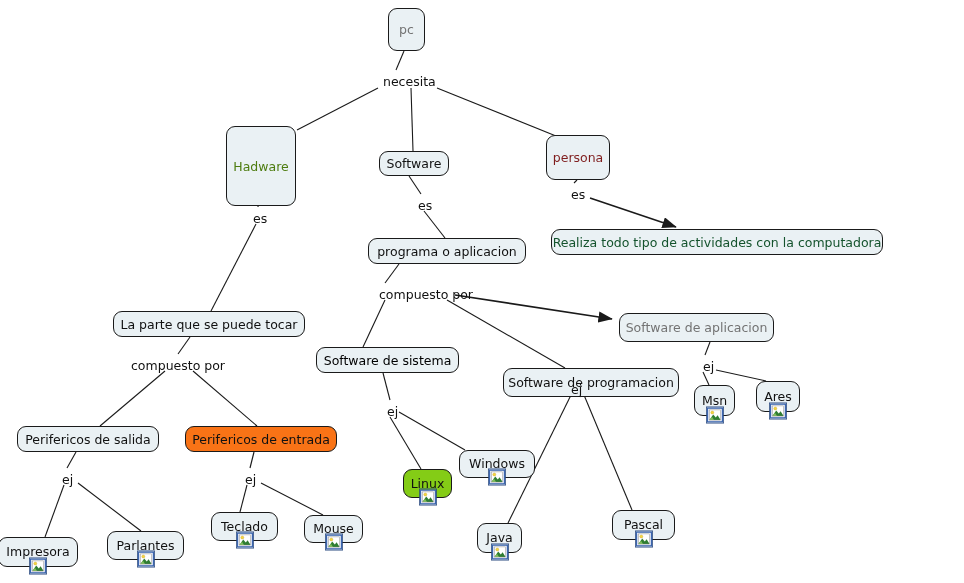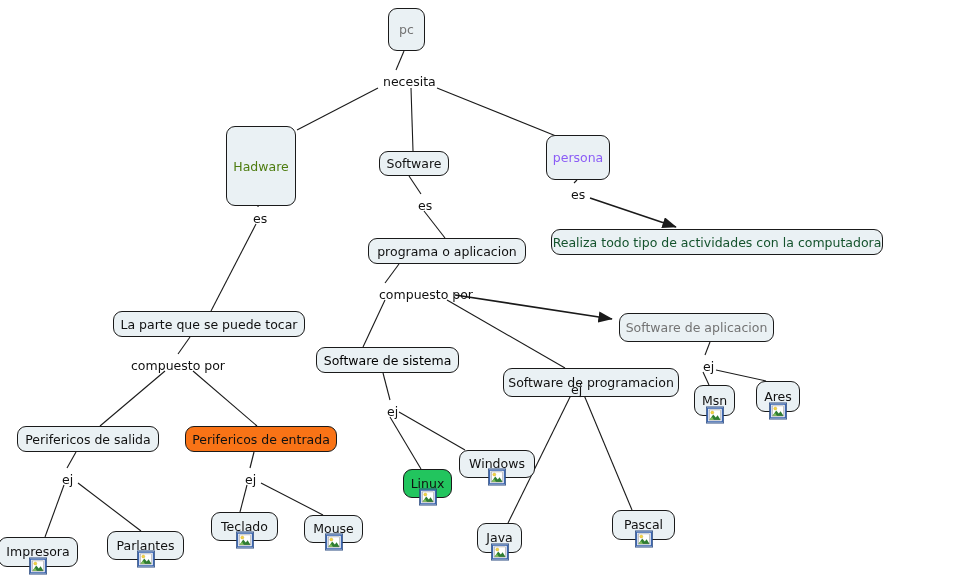--- a/index.html
+++ b/index.html
@@ -133,21 +133,21 @@
   <div id="node-layer">
       <div class="node" style="left: 388px; top: 8px; width: 37px; height: 43px; background: rgb(234, 241, 244); border-color: rgb(26, 26, 26); color: #737373;">
         <span class="label">pc</span>
       </div>
       <div class="node" style="left: 226px; top: 126px; width: 70px; height: 80px; background: rgb(234, 241, 244); border-color: rgb(26, 26, 26); color: #4d7c0f;">
         <span class="label">Hadware</span>
       </div>
       <div class="node" style="left: 379px; top: 151px; width: 70px; height: 25px; background: rgb(234, 241, 244); border-color: rgb(26, 26, 26); color: rgb(17, 17, 17);">
         <span class="label">Software</span>
       </div>
-      <div class="node" style="left: 546px; top: 135px; width: 64px; height: 45px; background: rgb(234, 241, 244); border-color: rgb(26, 26, 26); color: #8b5cf6;">
+      <div class="node" style="left: 546px; top: 135px; width: 64px; height: 45px; background: rgb(234, 241, 244); border-color: rgb(26, 26, 26); color: #7f1d1d;">
         <span class="label">persona</span>
       </div>
       <div class="node" style="left: 551px; top: 229px; width: 332px; height: 26px; background: rgb(234, 241, 244); border-color: rgb(26, 26, 26); color: #14532d;">
         <span class="label">Realiza todo tipo de actividades con la computadora</span>
       </div>
       <div class="node" style="left: 368px; top: 238px; width: 158px; height: 26px; background: rgb(234, 241, 244); border-color: rgb(26, 26, 26); color: rgb(17, 17, 17);">
         <span class="label">programa  o aplicacion</span>
       </div>
       <div class="node" style="left: 113px; top: 311px; width: 192px; height: 26px; background: rgb(234, 241, 244); border-color: rgb(26, 26, 26); color: rgb(17, 17, 17);">
         <span class="label">La parte que se puede tocar</span>
@@ -199,21 +199,21 @@
             <rect x="1" y="1.5" width="16" height="15" fill="#3c66b0"></rect>
             <rect x="2.6" y="3.1" width="12.8" height="11.8" fill="#ffffff" stroke="#ffffff" stroke-width="0.6"></rect>
             <rect x="3.4" y="3.9" width="11.2" height="10.2" fill="#ffffff"></rect>
             <circle cx="6.3" cy="6.5" r="1.5" fill="#f5d742" stroke="#c9a227" stroke-width="0.4"></circle>
             <path d="M3.4 14.1 L7.2 8.6 L9.8 11.6 L11.6 9.3 L14.6 14.1 Z" fill="#2f7d32"></path>
             <path d="M3.4 14.1 L6.0 10.8 L8.0 14.1 Z" fill="#7fbf5a"></path>
             <rect x="3.4" y="3.9" width="11.2" height="10.2" fill="none" stroke="#8c8c8c" stroke-width="0.5"></rect>
             <rect x="0.4" y="0.9" width="17.2" height="16.2" fill="none" stroke="#2a4a80" stroke-width="0.8"></rect>
           </svg></span>
       </div>
-      <div class="node with-icon" style="left: 403px; top: 469px; width: 49px; height: 29px; background: #22c55e; border-color: rgb(26, 26, 26); color: rgb(17, 17, 17);">
+      <div class="node with-icon" style="left: 403px; top: 469px; width: 49px; height: 29px; background: #84cc16; border-color: rgb(26, 26, 26); color: rgb(17, 17, 17);">
         <span class="label">Linux</span>
         <span class="pic-icon"><svg viewBox="0 0 18 18" width="18" height="18">
             <rect x="1" y="1.5" width="16" height="15" fill="#3c66b0"></rect>
             <rect x="2.6" y="3.1" width="12.8" height="11.8" fill="#ffffff" stroke="#ffffff" stroke-width="0.6"></rect>
             <rect x="3.4" y="3.9" width="11.2" height="10.2" fill="#ffffff"></rect>
             <circle cx="6.3" cy="6.5" r="1.5" fill="#f5d742" stroke="#c9a227" stroke-width="0.4"></circle>
             <path d="M3.4 14.1 L7.2 8.6 L9.8 11.6 L11.6 9.3 L14.6 14.1 Z" fill="#2f7d32"></path>
             <path d="M3.4 14.1 L6.0 10.8 L8.0 14.1 Z" fill="#7fbf5a"></path>
             <rect x="3.4" y="3.9" width="11.2" height="10.2" fill="none" stroke="#8c8c8c" stroke-width="0.5"></rect>
             <rect x="0.4" y="0.9" width="17.2" height="16.2" fill="none" stroke="#2a4a80" stroke-width="0.8"></rect>

